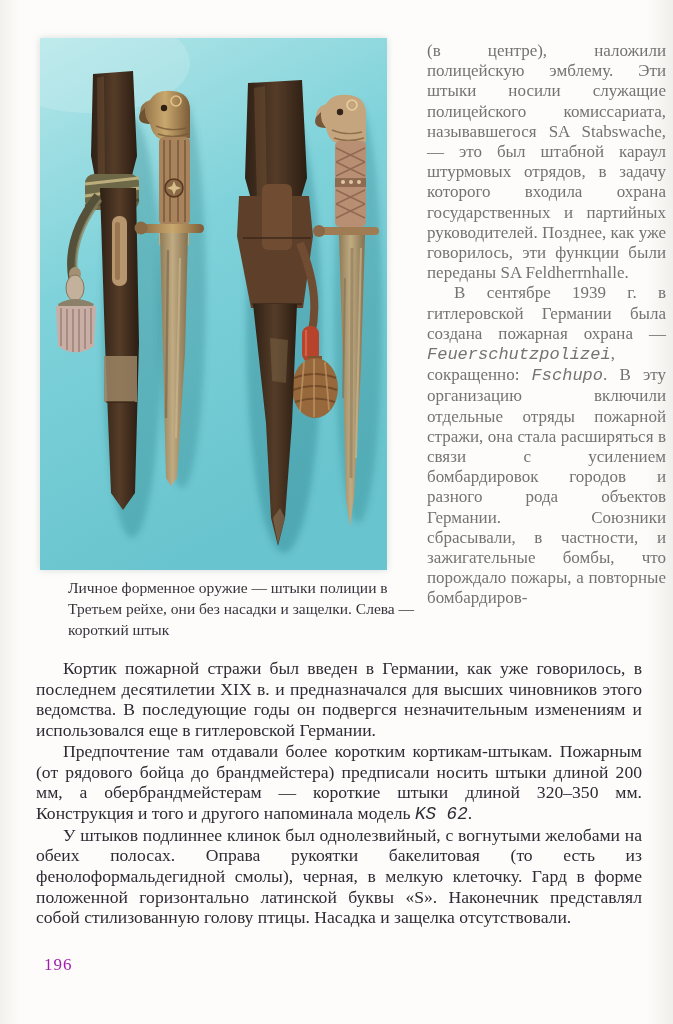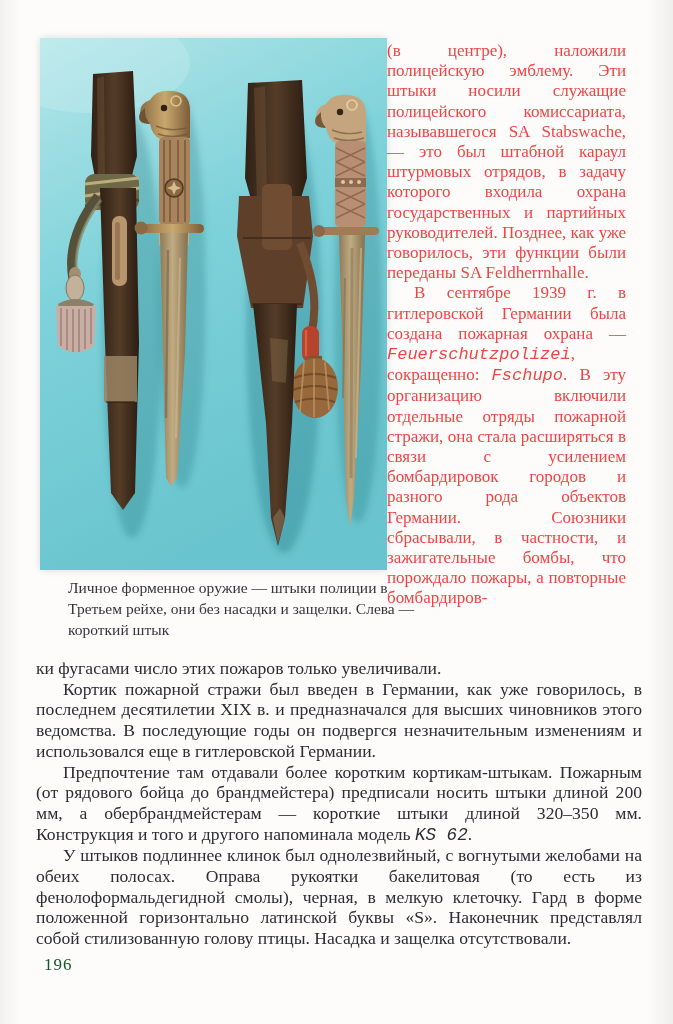--- a/index.html
+++ b/index.html
@@ -14,34 +14,34 @@
   .photo{
     position:absolute;left:40px;top:38px;width:347px;height:532px;margin:0;
     box-shadow:0 0 7px rgba(110,145,150,.28);
     line-height:0;
   }
   .caption{
     position:absolute;left:40px;top:577px;width:356px;
     font-size:15.5px;line-height:21px;text-align:left;color:#34343c;margin-left:28px;
   }
   .column{
-    position:absolute;left:387px;top:41px;width:239px;
-    text-align:justify;font-size:17px;line-height:20.2px;color:#ef4444;
+    position:absolute;left:427px;top:41px;width:239px;
+    text-align:justify;font-size:17px;line-height:20.2px;color:#737373;
   }
   .column p{margin:0;}
   .main{
     position:absolute;left:36px;top:658px;width:606px;
     text-align:justify;font-size:17.6px;line-height:20.7px;color:#2c2c34;
   }
   .main p{margin:0;}
   .indent{text-indent:27px;}
   .it{font-style:italic;font-family:Liberation Mono, monospace;}
   .pageno{
     position:absolute;left:44px;top:955px;
-    font-size:17px;color:#14532d;letter-spacing:1px;
+    font-size:17px;color:#a21caf;letter-spacing:1px;
   }
 </style>
 </head>
 <body>
 
 <div class="page">
 
   <figure class="photo">
     <svg viewBox="0 0 347 532" width="347" height="532">
       <defs>
@@ -158,21 +158,20 @@
   </figure>
 
   <div class="caption">Личное форменное оружие — штыки полиции в Третьем рейхе, они без насадки и защелки. Слева — короткий штык</div>
 
   <div class="column">
     <p>(в центре), наложили полицейскую эмблему. Эти штыки носили служащие полицейского комиссариата, называвшегося SA Stabswache, — это был штабной караул штурмовых отрядов, в задачу которого входила охрана государственных и партийных руководителей. Позднее, как уже говорилось, эти функции были переданы SA Feldherrnhalle.</p>
     <p class="indent"><span>В сентябре 1939 г. в гитлеровской Германии была создана пожарная охрана — </span><span class="it">Feuerschutzpolizei</span><span>, сокращенно: </span><span class="it">Fschupo</span><span>. В эту организацию включили отдельные отряды пожарной стражи, она стала расширяться в связи с усилением бомбардировок городов и разного рода объектов Германии. Союзники сбрасывали, в частности, и зажигательные бомбы, что порождало пожары, а повторные бомбардиров-</span></p>
   </div>
 
   <div class="main">
-    <p>ки фугасами число этих пожаров только увеличивали.</p>
     <p class="indent">Кортик пожарной стражи был введен в Германии, как уже говорилось, в последнем десятилетии XIX в. и предназначался для высших чиновников этого ведомства. В последующие годы он подвергся незначительным изменениям и использовался еще в гитлеровской Германии.</p>
     <p class="indent"><span>Предпочтение там отдавали более коротким кортикам-штыкам. Пожарным (от рядового бойца до брандмейстера) предписали носить штыки длиной 200 мм, а обербрандмейстерам — короткие штыки длиной 320–350 мм. Конструкция и того и другого напоминала модель </span><span class="it">KS 62</span><span>.</span></p>
     <p class="indent">У штыков подлиннее клинок был однолезвийный, с вогнутыми желобами на обеих полосах. Оправа рукоятки бакелитовая (то есть из фенолоформальдегидной смолы), черная, в мелкую клеточку. Гард в форме положенной горизонтально латинской буквы «S». Наконечник представлял собой стилизованную голову птицы. Насадка и защелка отсутствовали.</p>
   </div>
 
   <div class="pageno">196</div>
 
 </div>
 
 </body></html>

